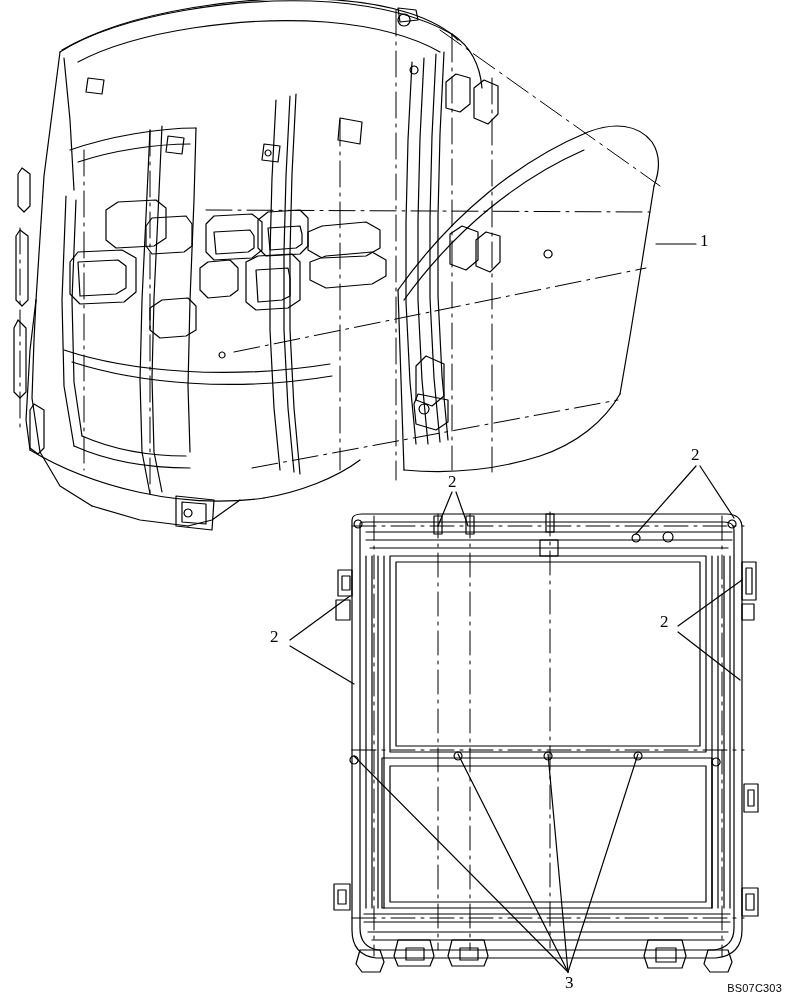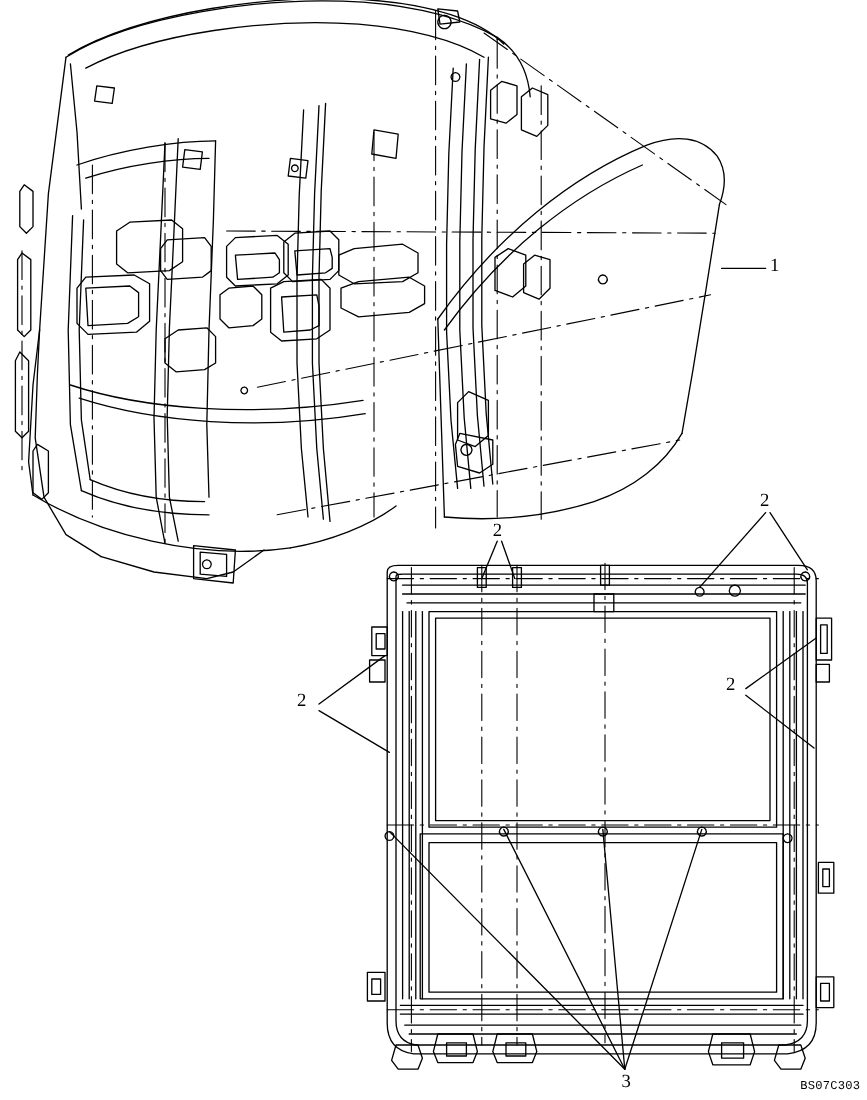--- a/index.html
+++ b/index.html
@@ -34,21 +34,21 @@
     font-family: "Liberation Serif", serif;
     font-size: 17px;
     line-height: 17px;
     color: #000000;
     white-space: nowrap;
   }
   .drawing-code {
     position: absolute;
     right: 6px;
     bottom: 6px;
-    font-family: Liberation Mono, monospace;
+    font-family: Liberation Sans, sans-serif;
     font-size: 11px;
     letter-spacing: 0.2px;
     color: #000000;
   }
 </style>
 </head>
 <body>
 
 <div id="diagram-root">
 

